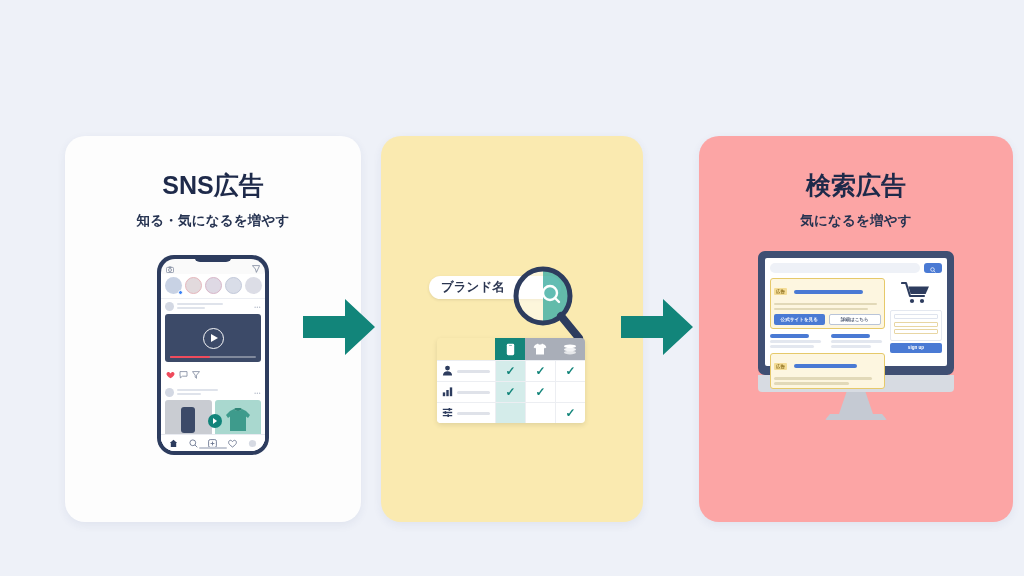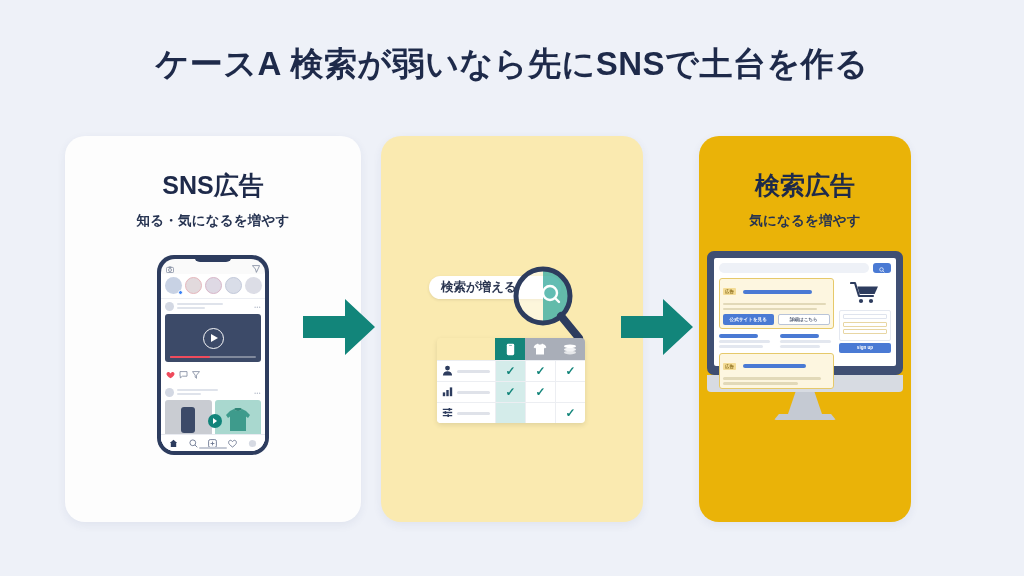--- a/index.html
+++ b/index.html
@@ -21,21 +21,21 @@
   }
 
   
   .card {
     position: absolute; top: 136px; height: 386px;
     border-radius: 20px;
     box-shadow: 0 3px 10px rgba(40,60,110,.07);
   }
   #card1 { left: 65px;  width: 296px; background: #fdfdfd; }
   #card2 { left: 381px; width: 262px; background: #faeab0; }
-  #card3 { left: 699px; width: 212px; background: #eab308; }
+  #card3 { left: 699px; width: 314px; background: #fca5a5; }
 
   .card-title {
     text-align: center; color: #1e2a4a;
     font-weight: bold; font-size: 25px; line-height: 1.22;
   }
   .card-sub {
     text-align: center; color: #263351;
     font-weight: bold; font-size: 13.5px; letter-spacing: .2px;
   }
   #card1 .card-title { margin-top: 34px; }
@@ -240,21 +240,20 @@
     margin: 0 auto; width: 62px; height: 6px; background: #c5cad3; border-radius: 2px;
     clip-path: polygon(0 100%, 8% 0, 92% 0, 100% 100%);
   }
   #mon-stand { clip-path: polygon(22% 0, 78% 0, 100% 100%, 0 100%); }
 </style>
 </head>
 <body>
 
 <div id="stage">
 
-  <div id="title">ケースA 検索が弱いなら先にSNSで土台を作る</div>
 
   <div class="card" id="card1">
     <div class="card-title">SNS広告</div>
     <div class="card-sub">知る・気になるを増やす</div>
 
     <div id="phone">
       <div id="notch"></div>
       <div id="phone-screen">
 
         <div class="ph-topbar">
@@ -381,21 +380,21 @@
   <div class="arrow" id="arrow1">
     <svg width="72" height="56" viewBox="0 0 72 56">
         <path d="M0 17 H42 V0 L72 28 L42 56 V39 H0 Z" fill="#12857a"></path>
       </svg>
   </div>
 
   <div class="card" id="card2">
 
     <div id="c2-illus">
 
-      <div class="pill" id="pill1">検索が増える</div>
+      <div class="pill" id="pill1">ブランド名</div>
 
       <div id="magnifier">
         <svg width="78" height="82" viewBox="0 0 78 82">
           <g>
             <circle cx="34" cy="32" r="27" fill="#ffffff" fill-opacity="0.55"></circle>
             <path d="M34 5 a27 27 0 0 1 0 54 z" fill="#2fa79a" fill-opacity="0.75"></path>
             <circle cx="34" cy="32" r="27" fill="none" stroke="#2d3c5e" stroke-width="5"></circle>
             <line x1="52" y1="52" x2="70" y2="74" stroke="#2d3c5e" stroke-width="8" stroke-linecap="round"></line>
             <circle cx="41" cy="29" r="7" fill="none" stroke="#ffffff" stroke-width="2.4"></circle>
             <line x1="46" y1="34" x2="50" y2="38" stroke="#ffffff" stroke-width="2.4" stroke-linecap="round"></line>

